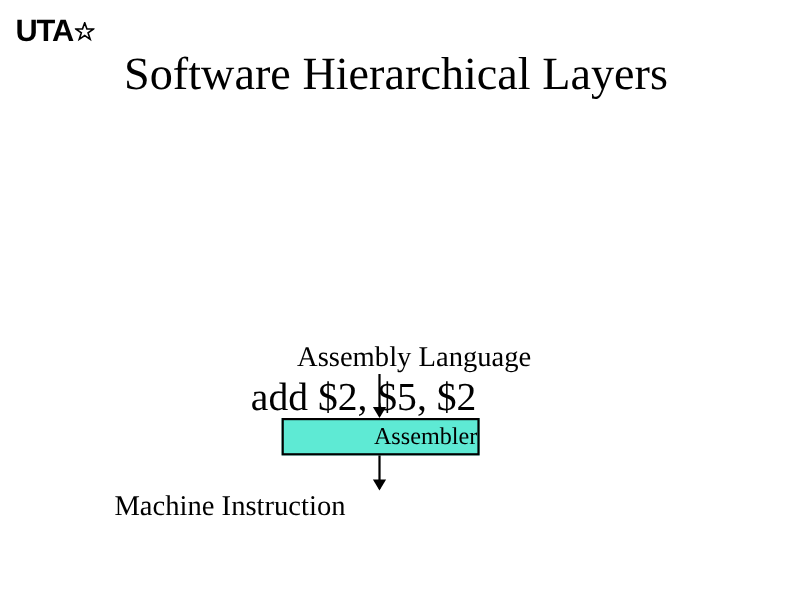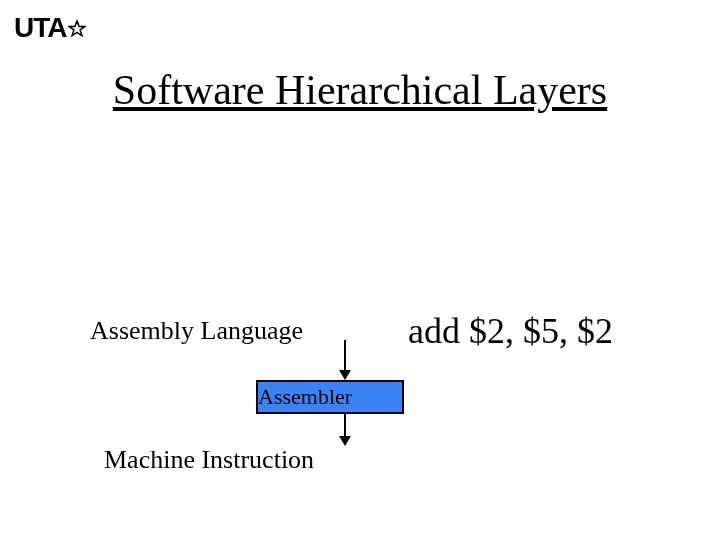--- a/index.html
+++ b/index.html
@@ -32,60 +32,59 @@
     display: inline-block;
     width: 18px;
     height: 18px;
     margin-left: 2px;
     position: relative;
     top: 1px;
   }
   .logo .star svg { display: block; }
   .title {
     position: absolute;
-    top: 66px;
+    top: 44px;
     left: 0;
     width: 720px;
     text-align: center;
     font-size: 42px;
-    text-decoration: underline;
   }
   .row {
     position: absolute;
     left: 0;
     width: 720px;
     display: flex;
     align-items: center;
   }
-  .row-asm { top: 310px; }
+  .row-asm { top: 310px; flex-direction: column; }
   .row-mi  { top: 445px; padding-left: 14px; }
   .label-col {
     width: 360px;
     padding-left: 90px;
     font-size: 26px;
     box-sizing: border-box;
   }
   .value-col {
     width: 360px;
     font-size: 36px;
     box-sizing: border-box;
     padding-left: 48px;
   }
   .assembler-box {
     position: absolute;
     top: 380px;
     left: 256px;
-    width: 148px;
+    width: 180px;
     height: 34px;
     border: 2px solid #000;
     box-sizing: border-box;
     font-size: 22px;
     line-height: 30px;
-    text-align: left;
-    background: #3b82f6;
+    text-align: right;
+    background: #5eead4;
   }
   .arrow {
     position: absolute;
     left: 344px;
     width: 2px;
     background: #000;
   }
   .arrow::after {
     content: "";
     position: absolute;

